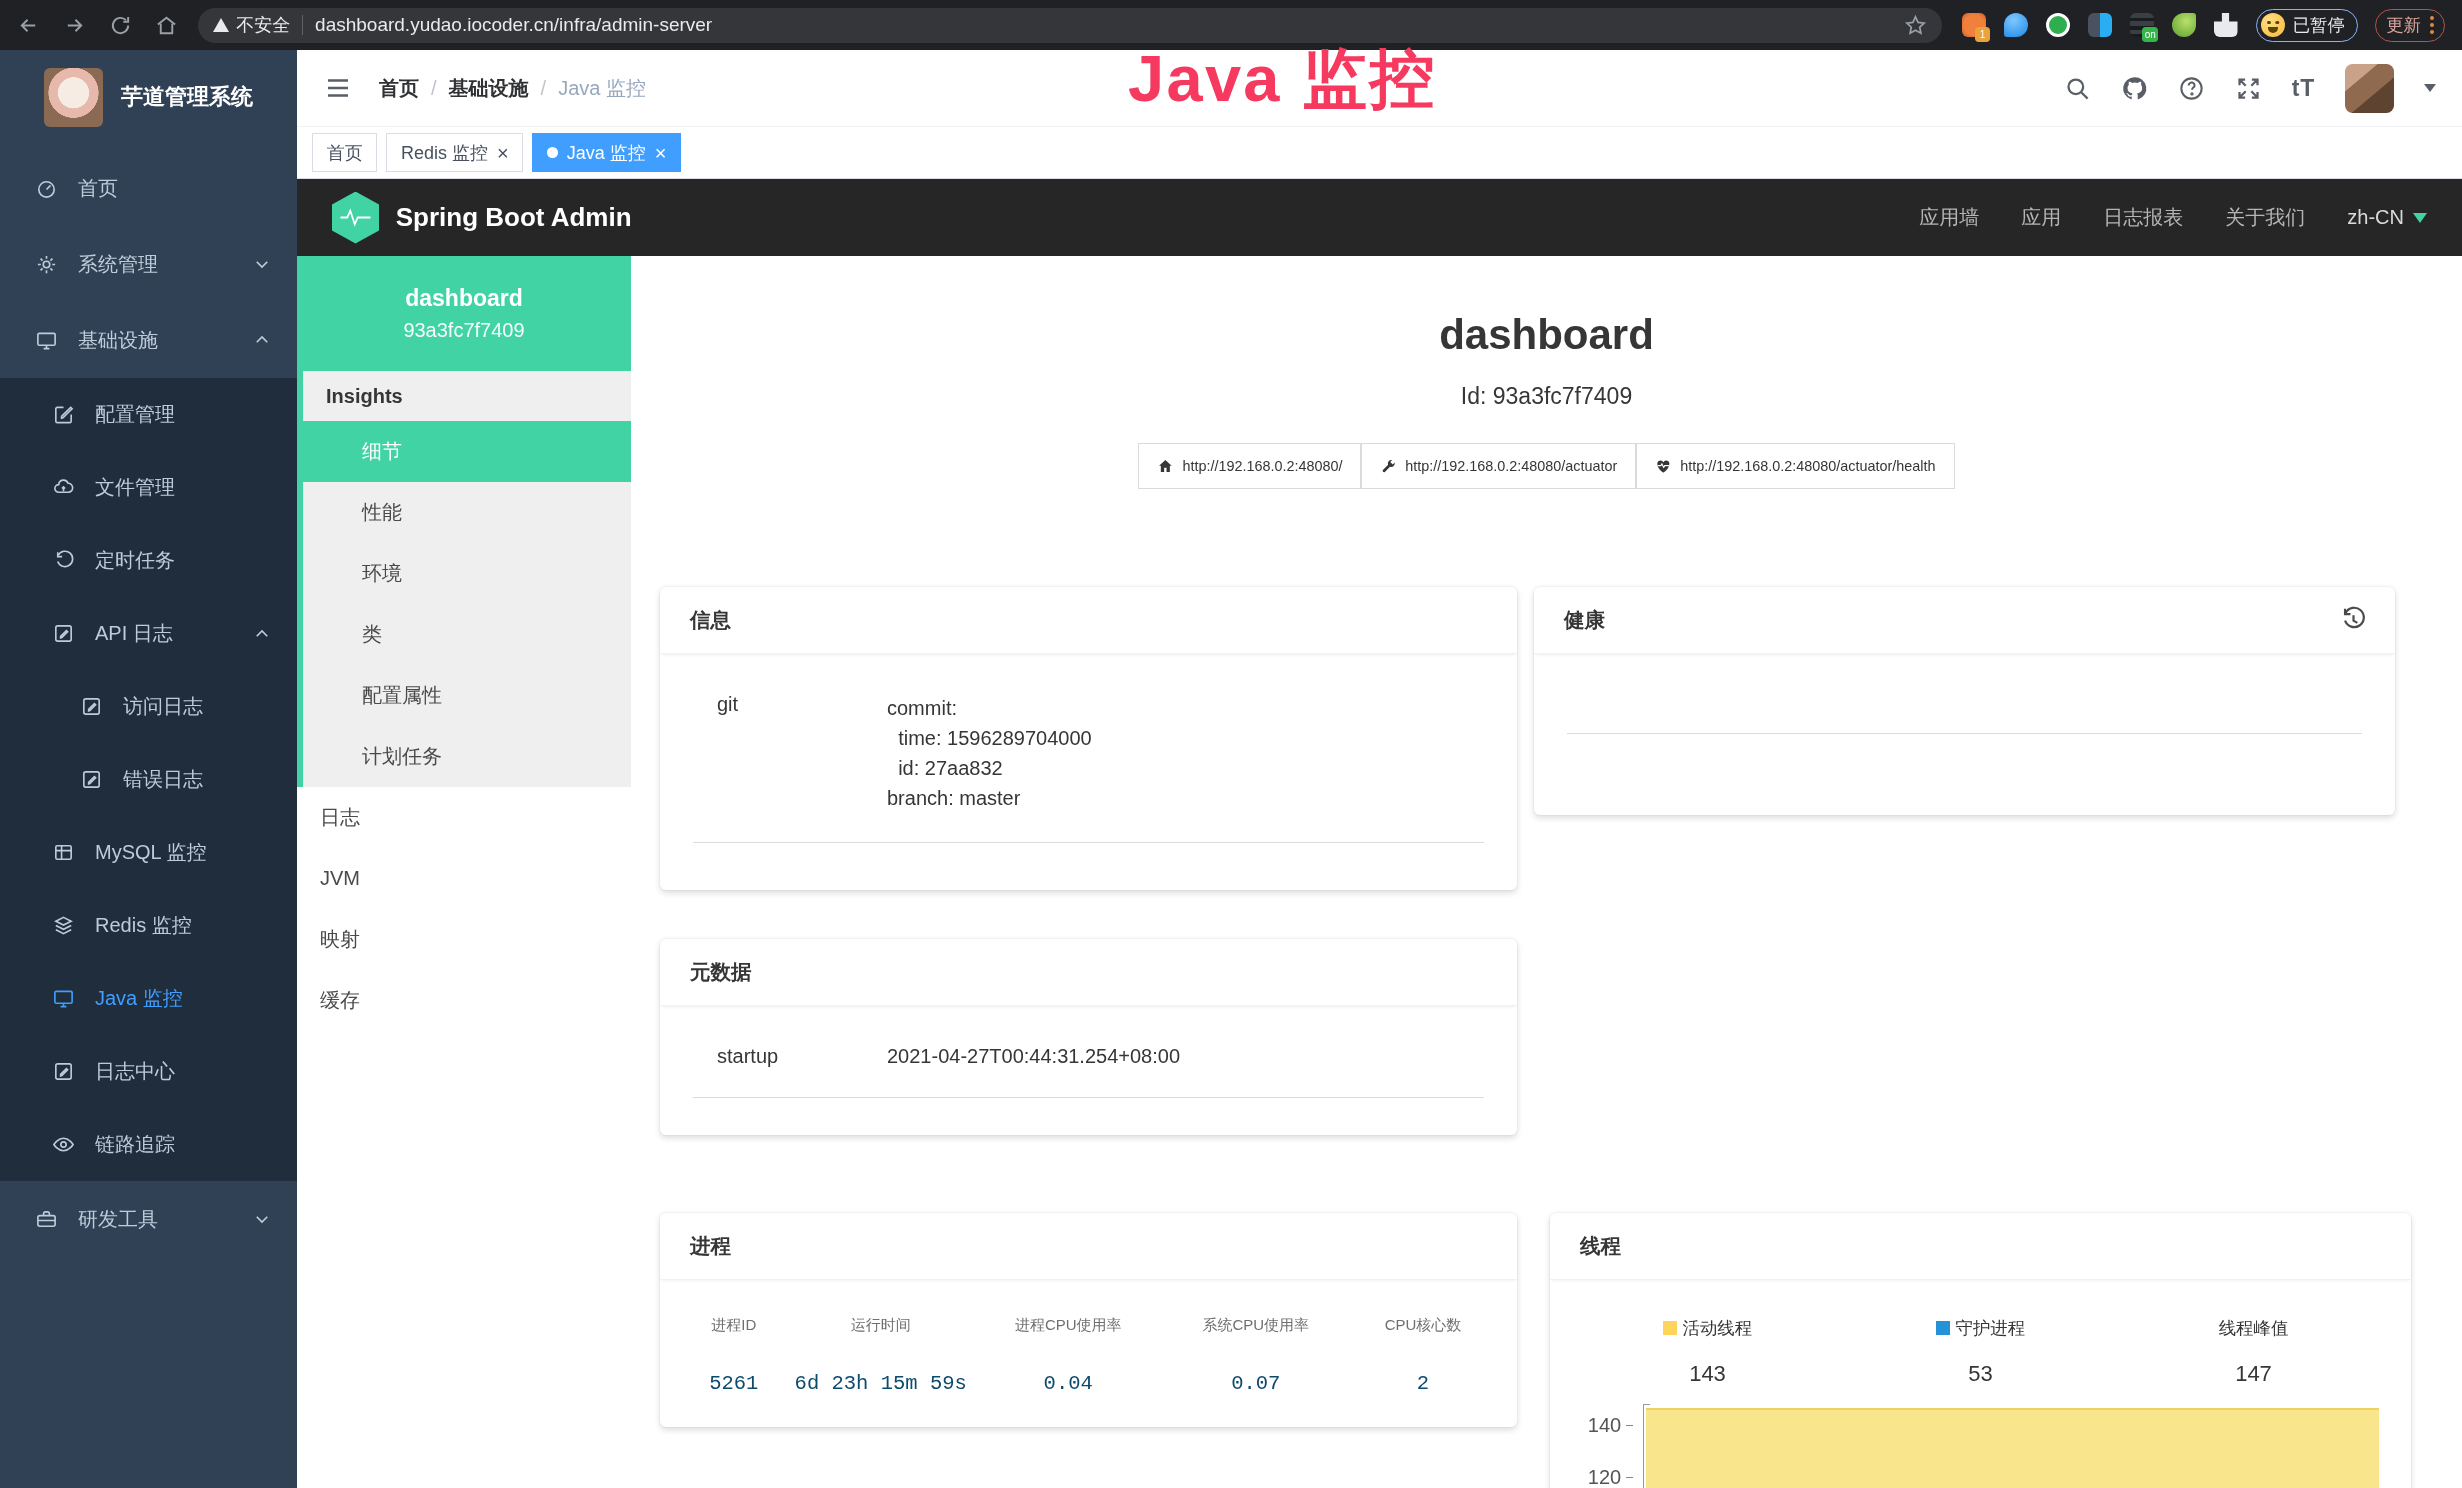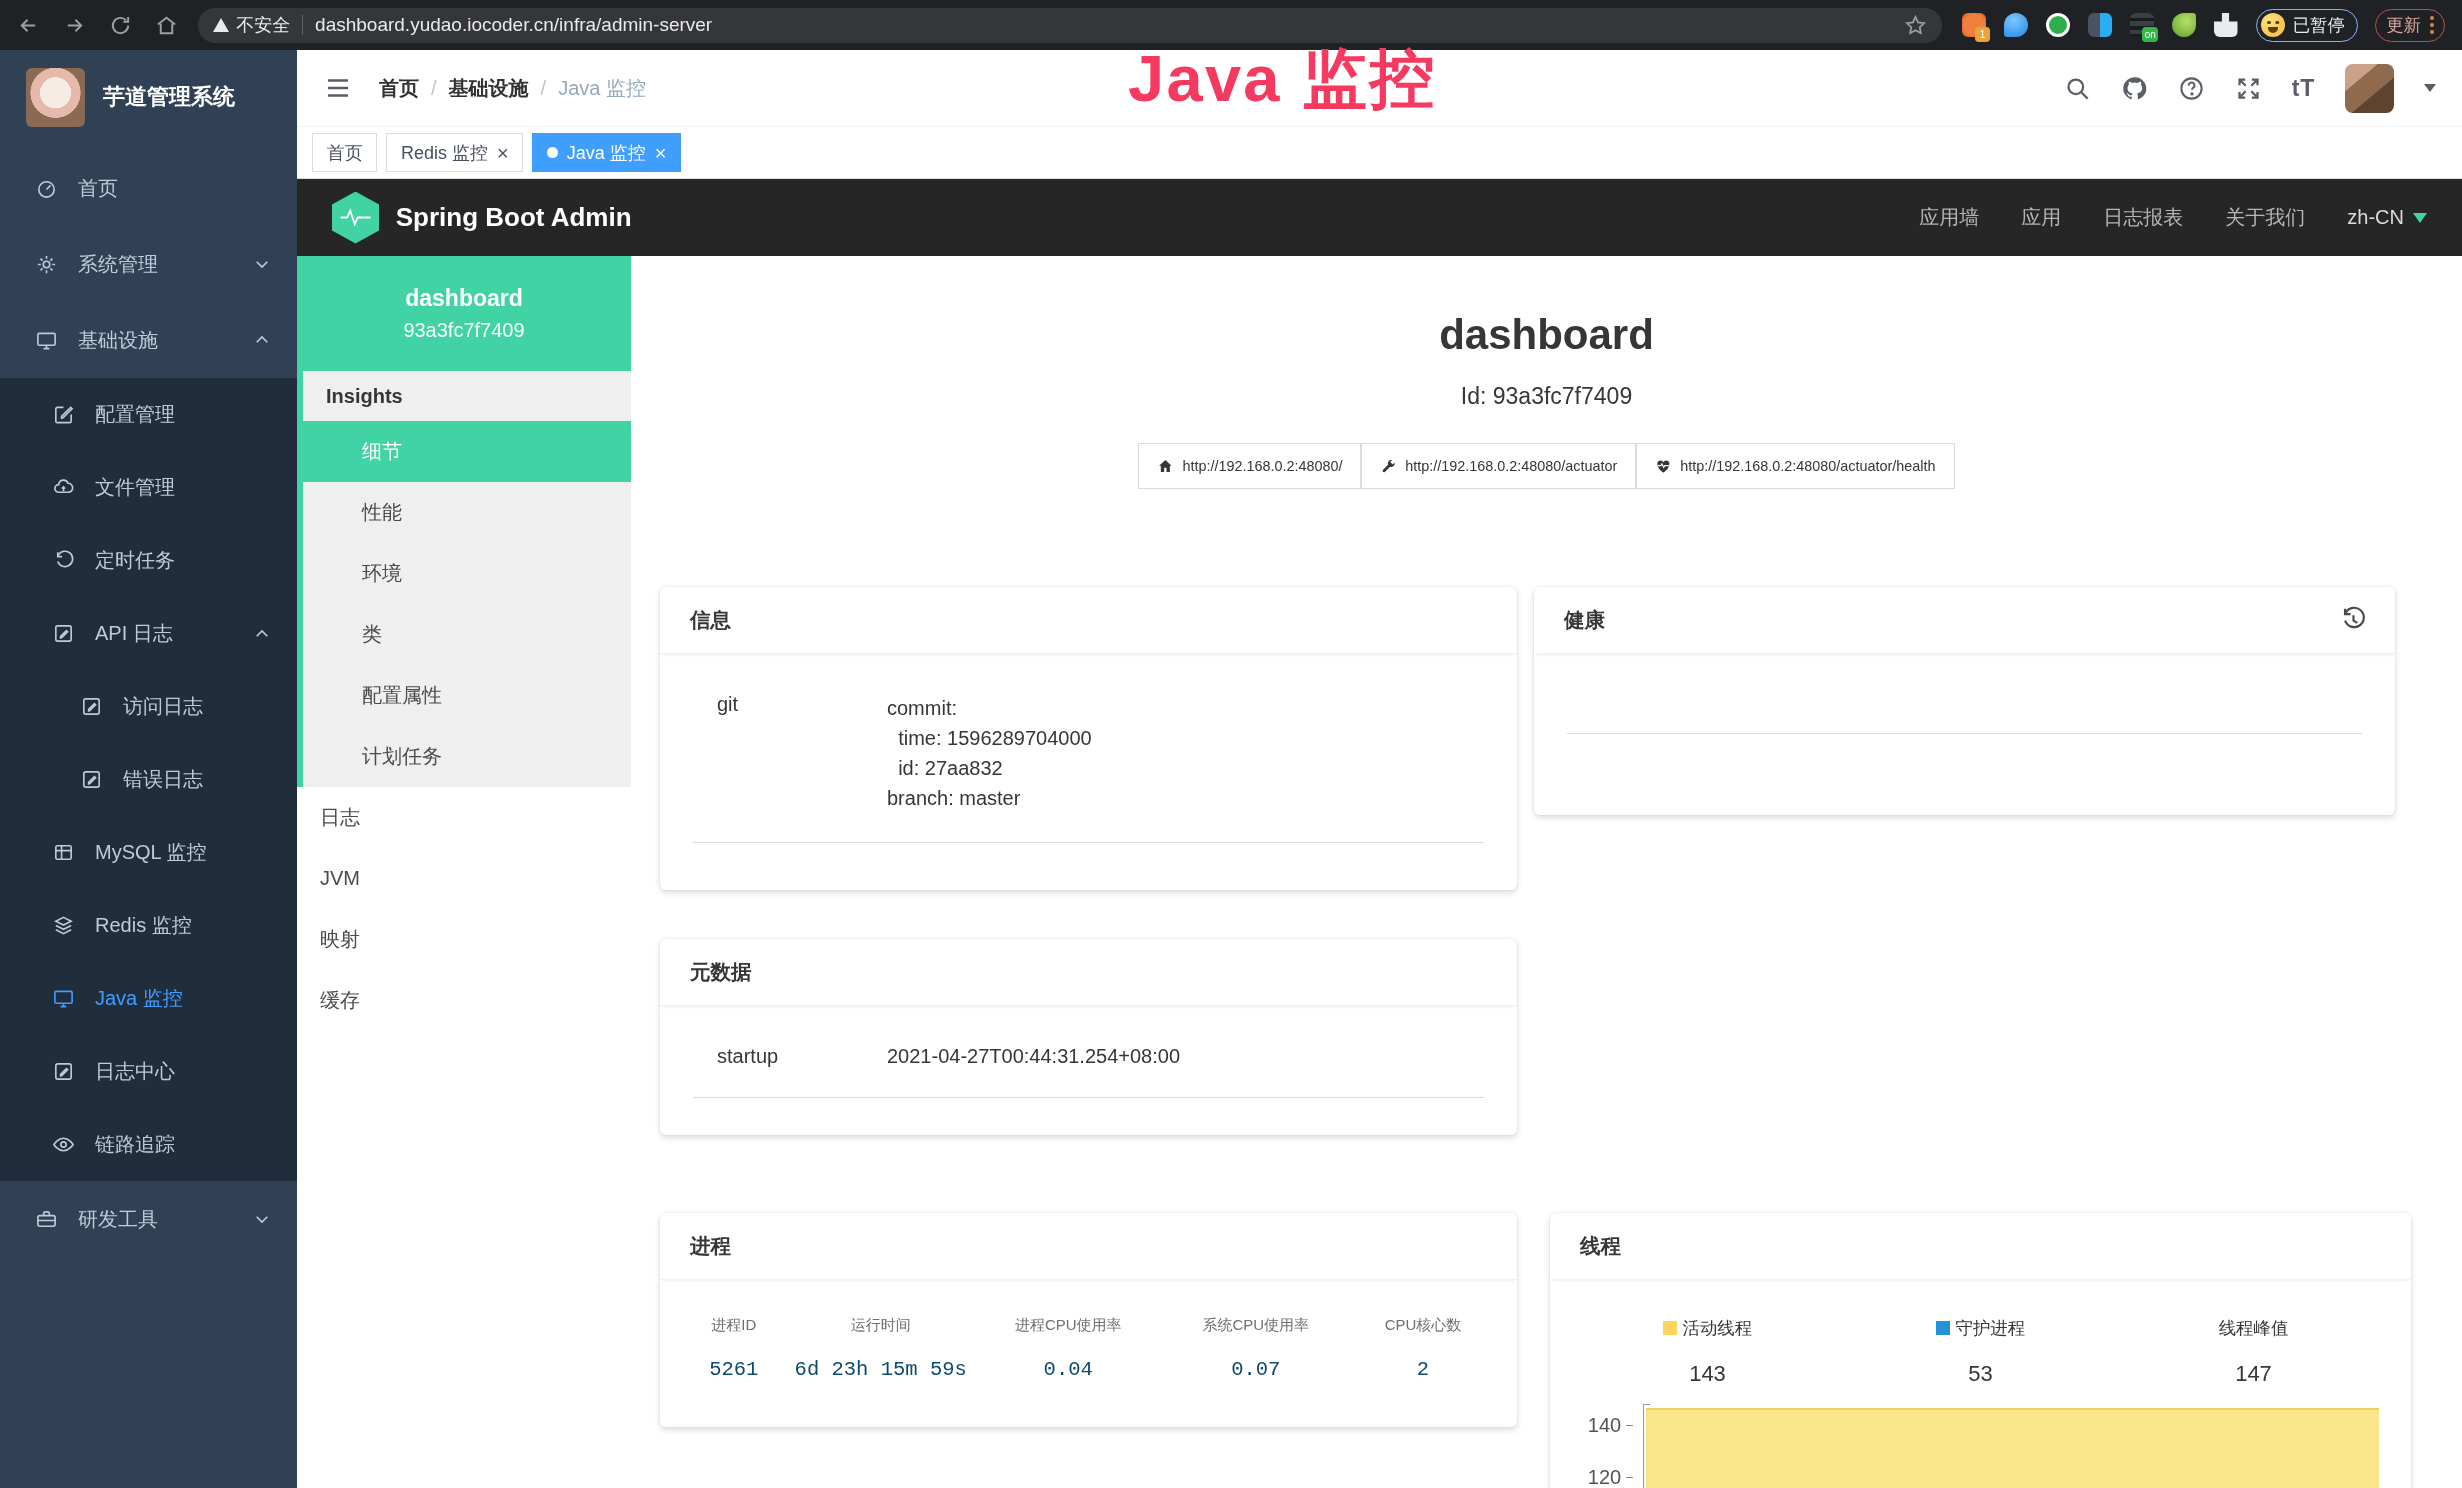--- a/index.html
+++ b/index.html
@@ -31,21 +31,21 @@
     position:relative; }
   .face:before { content:""; position:absolute; left:6px; top:7.6px; width:3.8px; height:3.8px; border-radius:50%; background:#5c4500; box-shadow:8.3px 0 0 #5c4500; }
   .face:after { content:""; position:absolute; left:6.8px; top:14.4px; width:10.6px; height:5.3px; border-radius:0 0 7.6px 7.6px; background:#5c4500; }
   .update-pill { margin-left:16.7px; height:33px; border:1.9px solid #b0564c; border-radius:16.7px;
     display:flex; align-items:center; gap:9px; padding:0 10.6px; color:#dba59d; font-size:17.4px; }
   .kebab { display:flex; flex-direction:column; gap:3px; }
   .kebab i { width:3.8px; height:3.8px; border-radius:50%; background:#e0863e; }
 
   
   .app-sidebar { position:absolute; left:0; top:50px; width:297px; height:1439px; background:#304156; z-index:10; }
-  .logo-row { height:94px; display:flex; align-items:center; padding:0 26px; }
+  .logo-row { height:94px; display:flex; align-items:center; padding:0 44px; }
   .logo-img { width:59px; height:59px; border-radius:6px;
     background:radial-gradient(circle at 50% 42%, #f7ece4 0 34%, #e7b9ad 35% 55%, #8a6a52 56% 100%); }
   .logo-title { color:#fff; font-size:22px; font-weight:bold; margin-left:18px; }
   .menu { padding-top:6px; }
   .mi { height:76px; display:flex; align-items:center; color:#bfcbd9; font-size:20px; cursor:pointer; }
   .mi .ico { width:23px; height:23px; margin-right:20px; }
   .mi.lvl1 { padding:0 26px 0 35px; }
   .submenu { background:#1f2d3d; }
   .submenu .mi { height:73px; padding:0 26px 0 52px; }
   .submenu .mi.lvl3 { padding-left:80px; }
@@ -134,21 +134,21 @@
   .kv-key { width:197px; padding-left:27px; flex:none; }
   .kv-lines div { line-height:30px; white-space:pre-wrap; }
   .body-hr { border:none; border-top:0.8px solid #dbdbdb; margin:29px 3px 0; }
 
   .health-body { padding:50px 30px 0; }
   .health-row { display:flex; justify-content:space-between; font-size:20.5px; }
   .inst { color:#363636; font-weight:bold; }
   .up { color:#48c774; font-weight:bold; }
 
   .proc-body { padding:36px 18px 0; }
-  .proc-grid { display:grid; grid-template-columns:1.1fr 1.8fr 1.9fr 1.8fr 1.5fr; row-gap:23px; text-align:center; }
+  .proc-grid { display:grid; grid-template-columns:1.1fr 1.8fr 1.9fr 1.8fr 1.5fr; row-gap:37px; text-align:center; }
   .proc-h { font-size:15px; color:#6f6f6f; }
   .proc-v { font-size:20.5px; color:#0c4a6e;font-family:Liberation Mono, monospace; }
 
   .thr-body { padding:36px 21px 0; }
   .thr-legend { display:grid; grid-template-columns:1fr 1fr 1fr; text-align:center; }
   .leg-item { display:flex; align-items:center; justify-content:center; gap:6px; font-size:17.4px; color:#363636; }
   .sq { width:13.7px; height:13.7px; flex:none; }
   .sq-yellow { background:#ffd45c; }
   .sq-blue { background:#2492d6; }
   .thr-values { display:grid; grid-template-columns:1fr 1fr 1fr; text-align:center; margin-top:21px;

